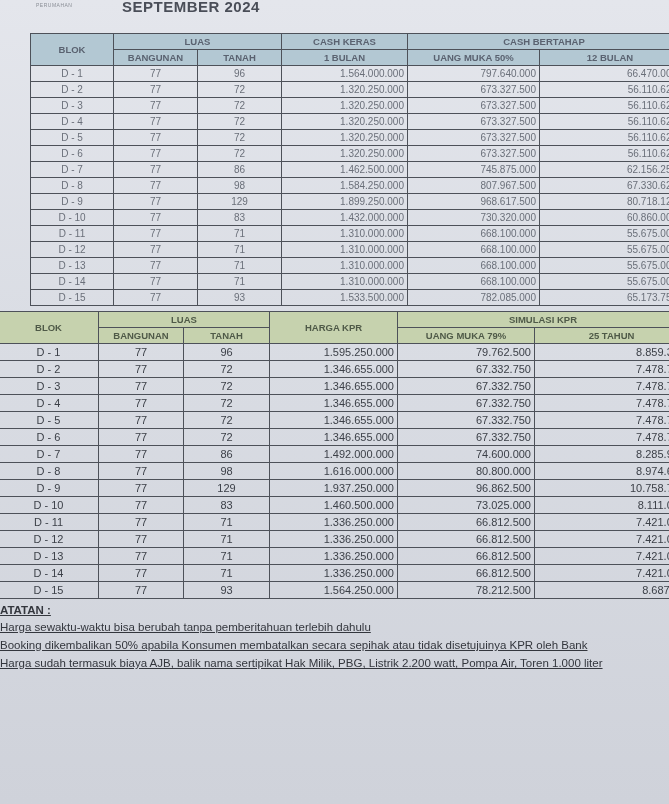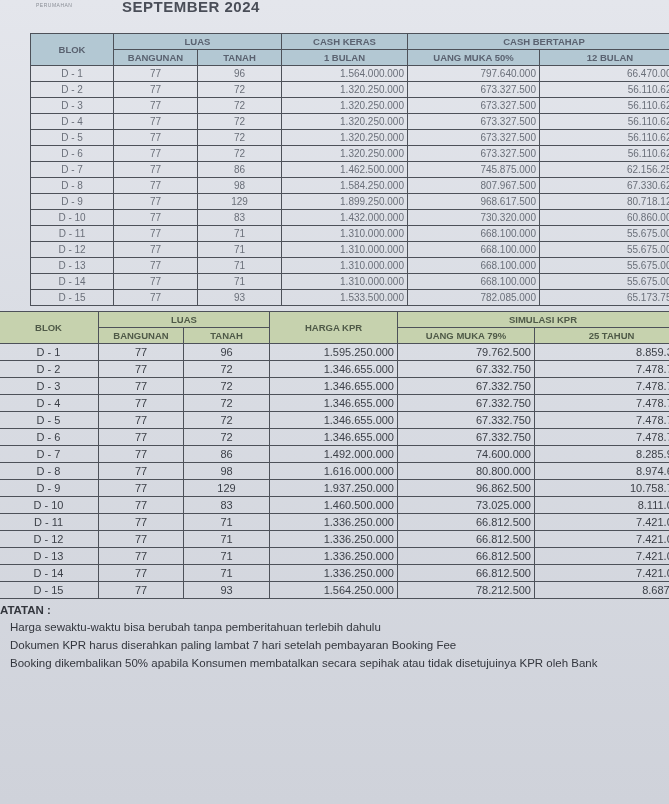--- a/index.html
+++ b/index.html
@@ -9,23 +9,23 @@
   .title{position:absolute;left:122px;top:-2px;font-size:15px;font-weight:bold;color:#4a4e58;letter-spacing:0.5px;}
   table{border-collapse:collapse;position:absolute;table-layout:fixed;}
   td,th{border:1px solid #4d5159;padding:0 3px;font-size:10.5px;height:15px;line-height:14px;white-space:nowrap;overflow:hidden;}
   th{font-weight:bold;font-size:9.5px;color:#5a6270;text-align:center;}
   .t1 th{background:#b3c8d3;}
   .t1 td{color:#6a6f79;font-size:10px;}
   .t2 th{background:#c6d2ae;color:#4f5a48;}
   .t2 td{color:#3c4048;font-size:11px;height:16px;line-height:15px;}
   .c{text-align:center;}
   .r{text-align:right;}
-  .notes{position:absolute;left:0;top:604px;width:669px;font-size:11.5px;color:#33363d;}
+  .notes{position:absolute;left:0;top:604px;width:669px;font-size:11.5px;color:#33363d;text-decoration:underline;}
   .notes .head{font-weight:bold;margin-left:0;margin-bottom:2px;}
-  .notes .line{margin-left:10px;height:18px;line-height:18px;white-space:nowrap;}
+  .notes .line{height:18px;line-height:18px;white-space:nowrap;}
 </style>
 </head>
 <body>
 
 <div class="paper">
   <div class="logo">PERUMAHAN</div>
   <div class="title">SEPTEMBER 2024</div>
 
   <table class="t1" style="left:30px;top:33px;width:650px;">
     <colgroup>
@@ -319,17 +319,17 @@
           <td class="r">78.212.500</td>
           <td class="r">8.687.22</td>
         </tr>
       </tbody>
   </table>
 
   <div class="notes">
     <div class="head">ATATAN :</div>
     <div id="noteslist">
         <div class="line"><span>Harga sewaktu-waktu bisa berubah tanpa pemberitahuan terlebih dahulu</span></div>
-        <div class="line"><span>Dokumen KPR harus diserahkan paling lambat 7 hari setelah pembayaran Booking Fee</span></div>
         <div class="line"><span>Booking dikembalikan 50% apabila Konsumen membatalkan secara sepihak atau tidak disetujuinya KPR oleh  Bank</span></div>
+        <div class="line"><span>Harga sudah termasuk biaya AJB, balik nama sertipikat Hak Milik, PBG, Listrik 2.200 watt, Pompa Air, Toren 1.000 liter</span></div>
       </div>
   </div>
 </div>
 
 </body></html>

